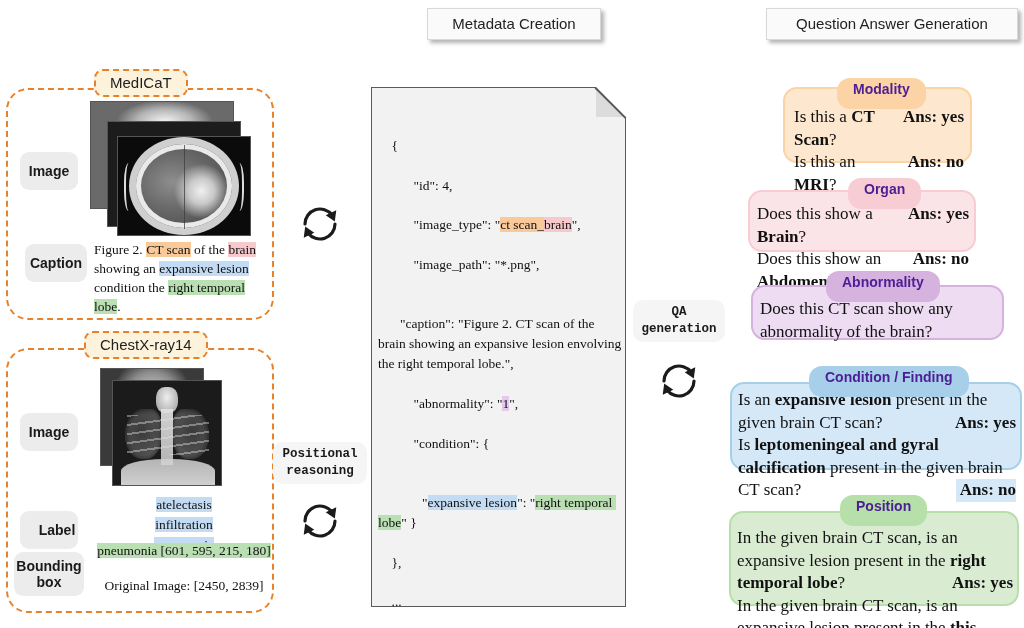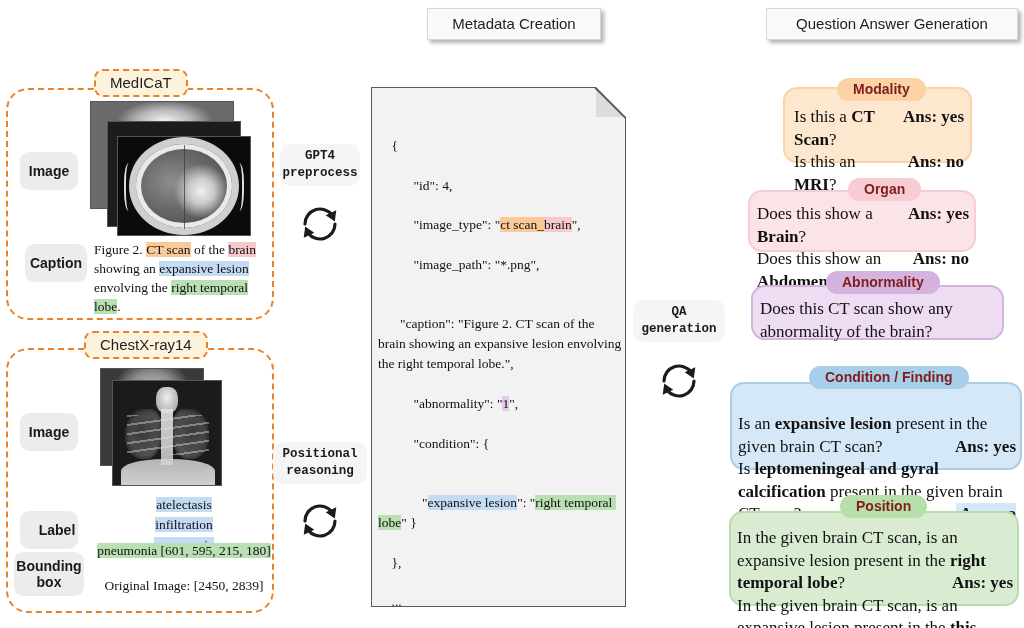--- a/index.html
+++ b/index.html
@@ -137,22 +137,22 @@
   .qa-card{
     position:absolute;
     border-radius:14px;
     box-sizing:border-box;
   }
   .qa-tab{
     position:absolute;
     border-radius:13px;
     font-size:14px;
     font-weight:bold;
-    color:#7f1d1d;
-    padding:3px 16px 4px 16px;
+    color:#4c1d95;
+    padding:3px 16px 12px 16px;
     white-space:nowrap;
     z-index:3;
   }
   .qa-body{
     position:absolute;
     font-family:"Liberation Serif", serif;
     font-size:17px;
     line-height:1.33;
     color:#111;
   }
@@ -206,21 +206,21 @@
                     radial-gradient(ellipse at 38% 45%, #8e8e8e 0%, #6a6a6a 40%, #565656 70%),
                     #777;
                   box-shadow:0 0 0 5px #e9e9e9 inset, 0 0 0 7px #cfcfcf;"></div>
       <div style="position:absolute;left:50%;top:8px;width:1.5px;height:84px;margin-left:-0.5px;background:#3d3d3d;opacity:.75;"></div>
       <div style="position:absolute;left:6px;top:26px;width:10px;height:48px;border-left:2px solid #dcdcdc;border-radius:40% 0 0 40%;"></div>
       <div style="position:absolute;right:6px;top:26px;width:10px;height:48px;border-right:2px solid #dcdcdc;border-radius:0 40% 40% 0;"></div>
     </div>
   </div>
 
   <div class="serif-block" style="left:94px;top:240px;width:172px;">
-    <span>Figure 2. </span><span class="hl-orange">CT scan</span><span> of the </span><span class="hl-pink">brain</span><span> showing an </span><span class="hl-blue">expansive lesion</span><span> envolving the </span><span class="hl-green">right temporal lobe</span><span>.</span>
+    <span>Figure 2. </span><span class="hl-orange">CT scan</span><span> of the </span><span class="hl-pink">brain</span><span> showing an </span><span class="hl-blue">expansive lesion</span><span> condition the </span><span class="hl-green">right temporal lobe</span><span>.</span>
   </div>
 
   <div class="dataset-box" style="left:6px;top:348px;width:268px;height:265px;"></div>
   <div class="dataset-tag" style="left:84px;top:331px;">
     <span>ChestX-ray14</span>
   </div>
 
   <div class="role-chip" style="left:20px;top:413px;width:58px;height:38px;">
     <span>Image</span>
   </div>
@@ -260,24 +260,20 @@
     <span class="hl-blue">pneumonia</span>
   </div>
 
   <div class="serif-block" style="left:92px;top:541px;width:184px;text-align:center;line-height:1.44;">
     <span class="hl-green">pneumonia [601, 595, 215, 180]</span>
   </div>
   <div class="serif-block" style="left:92px;top:576px;width:184px;text-align:center;line-height:1.44;">
     <span>Original Image: [2450, 2839]</span>
   </div>
 
-  <div class="proc-chip" style="left:280px;top:144px;width:80px;height:42px;white-space:pre-line;">
-    <span>GPT4
-preprocess</span>
-  </div>
   <svg class="cycle-icon" style="left:297px;top:203px;" width="46" height="42" viewBox="0 0 46 42">
     <path d="M8 21 A15 15 0 0 1 35 12" fill="none" stroke="#1b1b1b" stroke-width="3.2" stroke-linecap="round"></path>
     <polygon points="36,6 41,16 30,16" fill="#1b1b1b" transform="rotate(34 35.5 12)"></polygon>
     <path d="M38 21 A15 15 0 0 1 11 30" fill="none" stroke="#1b1b1b" stroke-width="3.2" stroke-linecap="round"></path>
     <polygon points="10,36 5,26 16,26" fill="#1b1b1b" transform="rotate(34 10.5 30)"></polygon>
   </svg>
 
   <div class="proc-chip" style="left:273px;top:442px;width:94px;height:42px;white-space:pre-line;">
     <span>Positional
 reasoning</span>
@@ -365,21 +361,21 @@
   <div class="qa-body" style="left:760px;top:298px;width:232px;">
     <div>
       <span class="qa-q">Does this CT scan show any abnormality of the brain?</span>
     </div>
   </div>
 
   <div class="qa-card" style="left:730px;top:382px;width:292px;height:88px;background:#d5e8f7;border:2px solid #a8cfe9;"></div>
   <div class="qa-tab" style="left:809px;top:366px;background:#a8cfe9;">
     <span>Condition / Finding</span>
   </div>
-  <div class="qa-body" style="left:738px;top:413px;width:278px;">
+  <div class="qa-body" style="left:738px;top:389px;width:278px;">
     <div style="position:relative;">
       <span class="qa-q"><span>Is an </span><b class="qterm">expansive lesion</b><span> present in the given brain CT scan?</span></span>
       <span class="qa-a" style="position:absolute;right:0;bottom:0;background:#d5e8f7;padding-left:4px;">Ans: yes</span>
     </div>
     <div style="position:relative;">
       <span class="qa-q"><span>Is </span><b class="qterm">leptomeningeal and gyral calcification</b><span> present in the given brain CT scan?</span></span>
       <span class="qa-a" style="position:absolute;right:0;bottom:0;background:#d5e8f7;padding-left:4px;">Ans: no</span>
     </div>
   </div>
 

